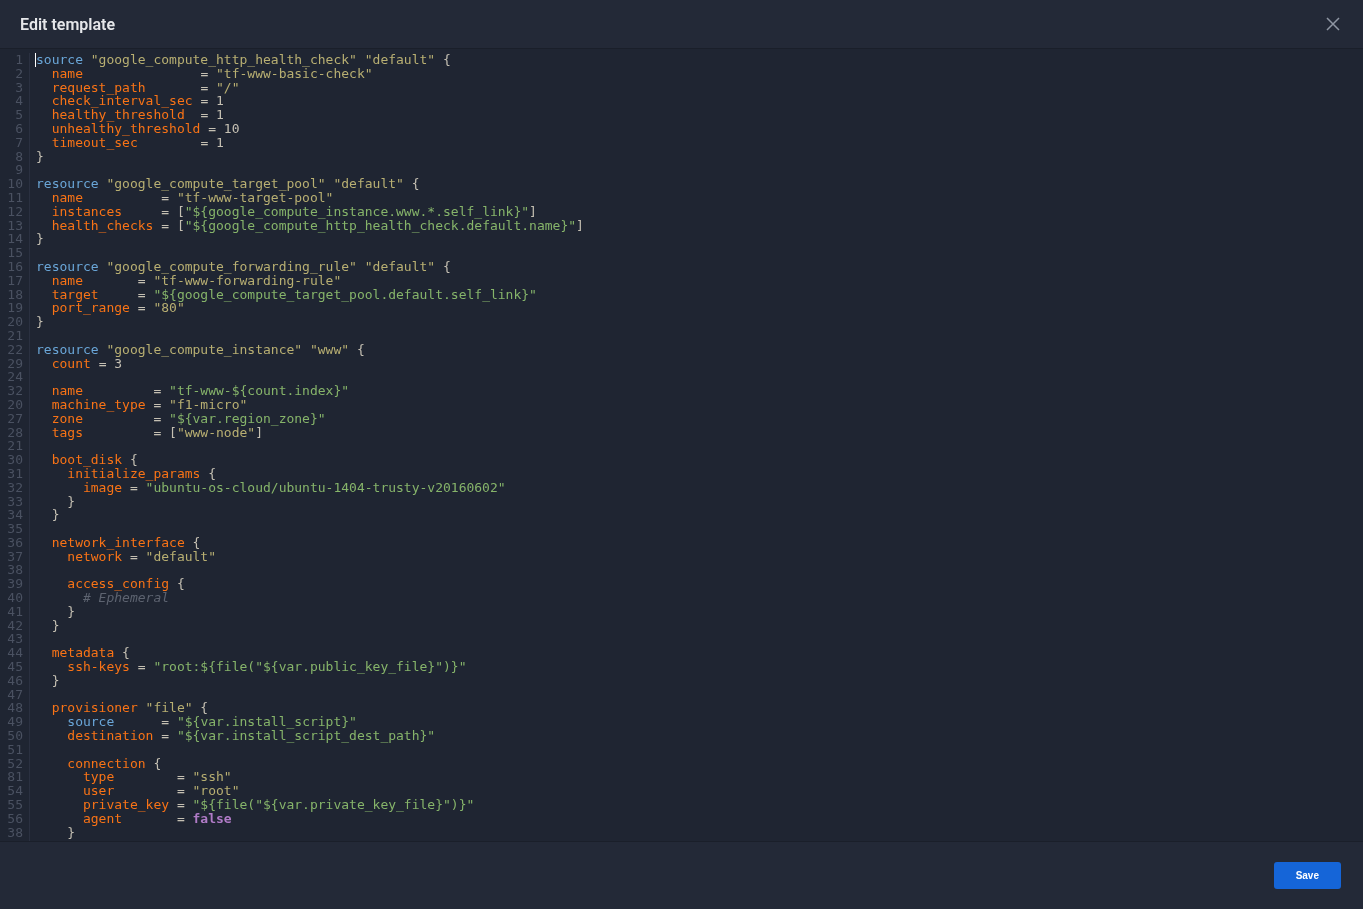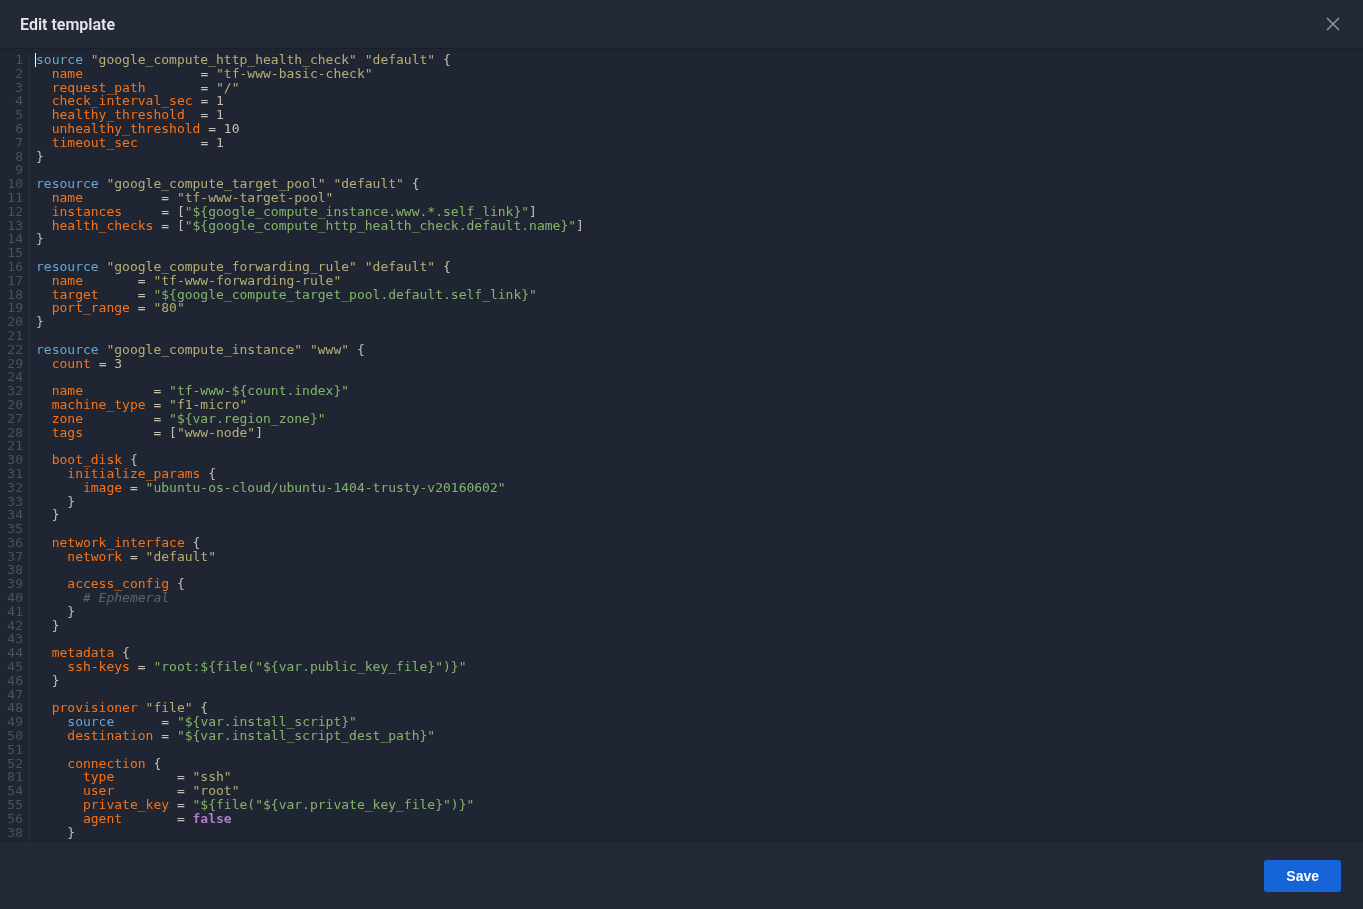--- a/index.html
+++ b/index.html
@@ -77,21 +77,21 @@
     align-items: center;
     justify-content: flex-end;
     padding: 0 22px;
     border-top: 1px solid #1a1f2a;
   }
   .save-btn {
     background: #1565d8;
     color: #fff;
     border: none;
     padding: 8px 22px;
-    font-size: 14px;
+    font-size: 10px;
     font-weight: 600;
     border-radius: 3px;
     cursor: pointer;
   }
 
   
   .kw   { color: #6aa6d8; }     
   .str  { color: #b8af72; }     
   .strg { color: #86b46a; }     
   .bool { color: #b07bc7; font-weight: bold; }     

